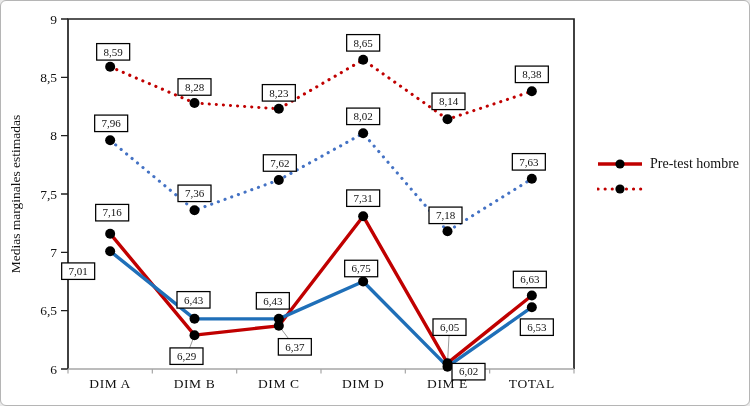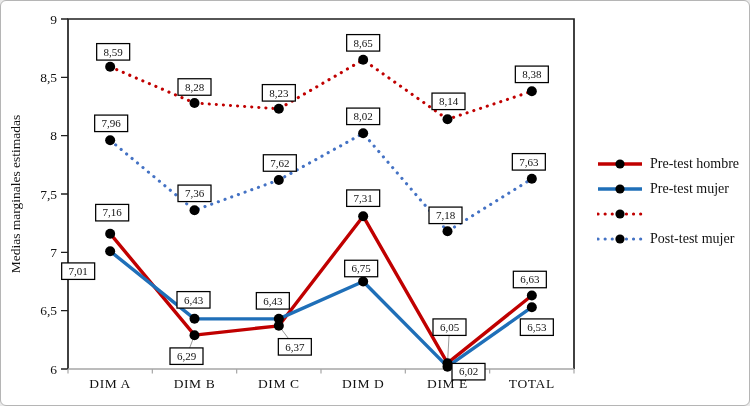--- a/index.html
+++ b/index.html
@@ -183,32 +183,18 @@
   <div class="legend" id="legend">
       <div class="legend-row">
         <svg width="46" height="12">
           <line x1="1" y1="6" x2="45" y2="6" stroke="#c00000" stroke-width="3.4"></line>
           <circle cx="23" cy="6" r="4.6" fill="#000000"></circle>
         </svg>
         <span class="legend-label">Pre-test hombre</span>
       </div>
       <div class="legend-row">
         <svg width="46" height="12">
-          <line x1="1" y1="6" x2="45" y2="6" stroke="#1f6fb8" stroke-width="3.4"></line>
-          <circle cx="23" cy="6" r="4.6" fill="#000000"></circle>
-        </svg>
-        <span class="legend-label">Pre-test mujer</span>
-      </div>
-      <div class="legend-row">
-        <svg width="46" height="12">
           <line x1="1" y1="6" x2="45" y2="6" stroke="#c00000" stroke-width="3.1" stroke-linecap="round" stroke-dasharray="0.1 7"></line>
           <circle cx="23" cy="6" r="4.6" fill="#000000"></circle>
         </svg>
-      </div>
-      <div class="legend-row">
-        <svg width="46" height="12">
-          <line x1="1" y1="6" x2="45" y2="6" stroke="#4472c4" stroke-width="3.1" stroke-linecap="round" stroke-dasharray="0.1 7"></line>
-          <circle cx="23" cy="6" r="4.6" fill="#000000"></circle>
-        </svg>
-        <span class="legend-label">Post-test mujer</span>
       </div>
     </div>
 </div>
 
 </body></html>

